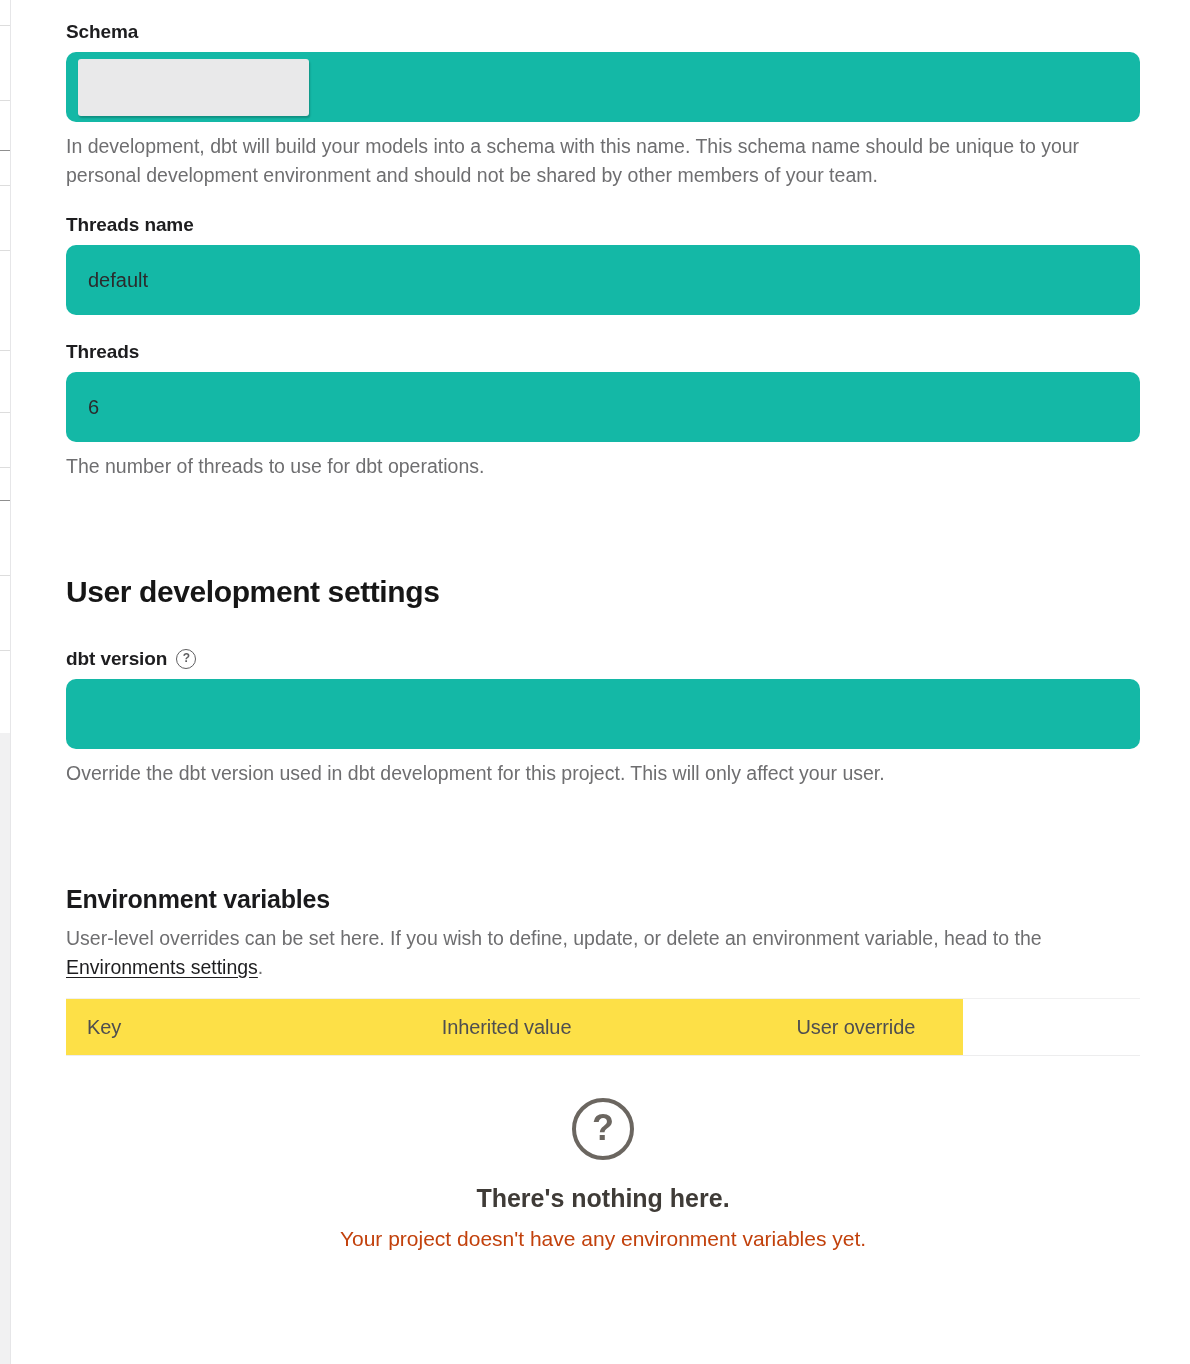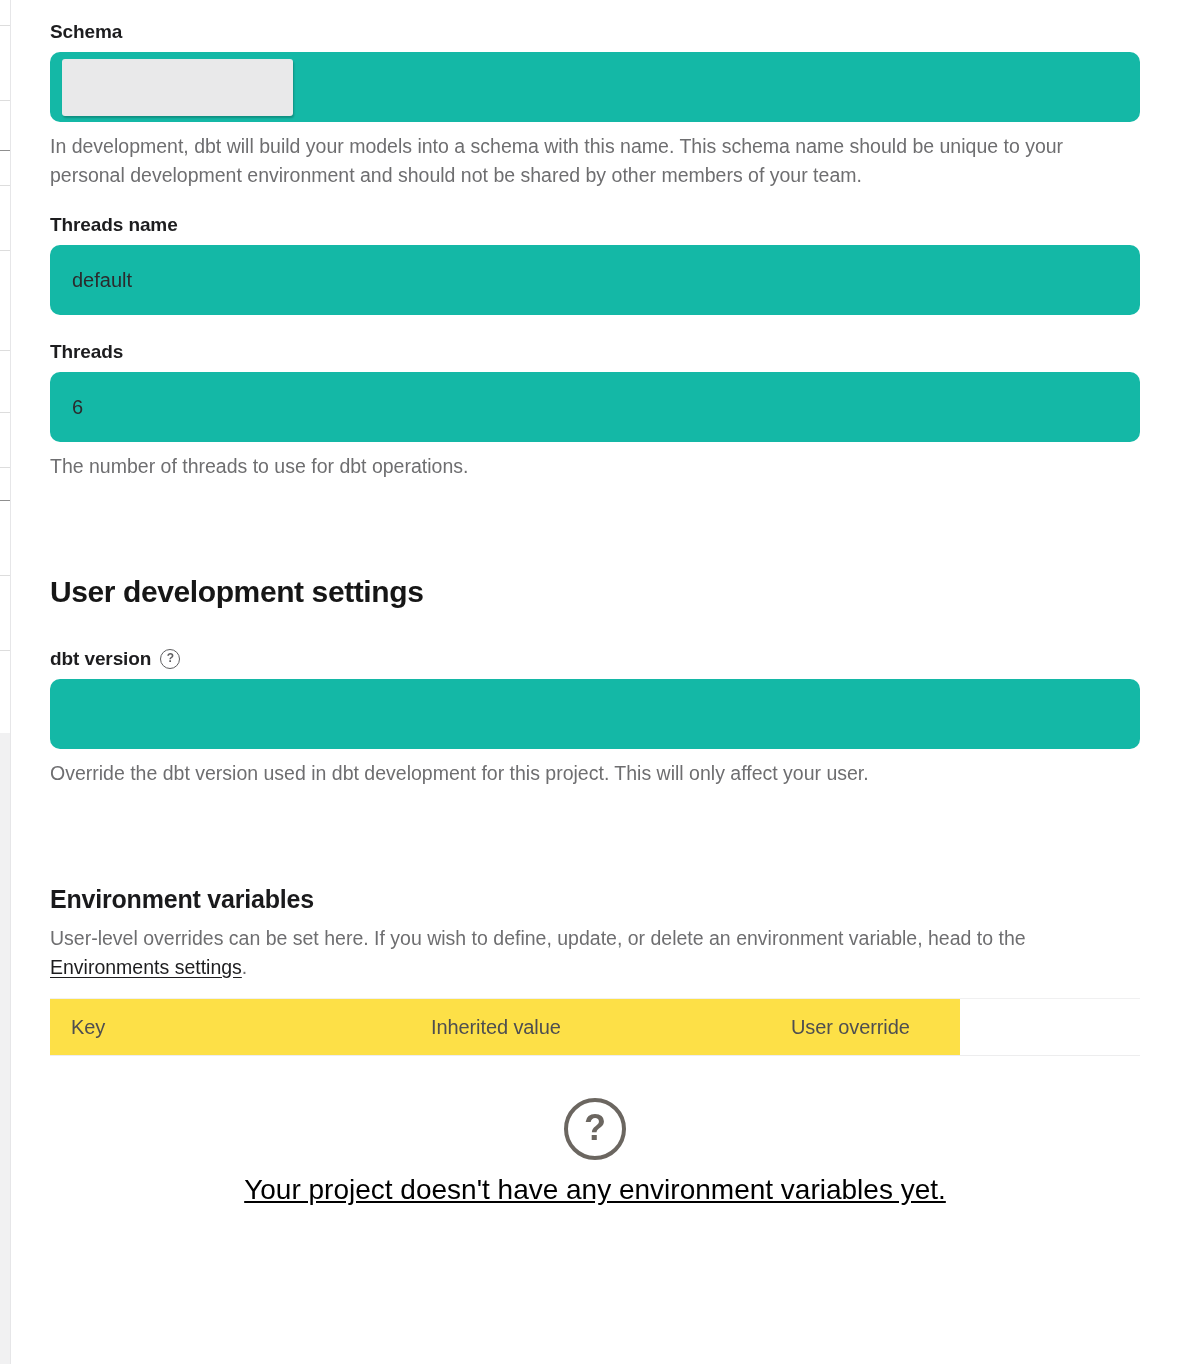--- a/index.html
+++ b/index.html
@@ -16,21 +16,21 @@
     background:#ffffff; border-right:1px solid #e6e6e8; box-sizing:border-box;
     z-index:2;
   }
   .left-strip .tick { position:absolute; left:0; width:10px; height:1px; background:#dddddd; }
   .left-strip .tick.dark { background:#8f8f8f; }
   .left-strip .fill { position:absolute; left:0; top:733px; bottom:0; width:10px; background:#f1f1f2; }
 
   
   .main {
     position:absolute; left:12px; top:0; width:1178px;
-    padding:20px 50px 0 38px; box-sizing:border-box;
+    padding:20px 50px 0 54px; box-sizing:border-box;
   }
 
   .field-label {
     font-size:19px; font-weight:700; color:#1d1d1f;
     line-height:23px; margin:0 0 9px 0; letter-spacing:-0.1px;
     display:flex; align-items:center;
   }
   .input-box {
     display:block; width:100%; height:70px; box-sizing:border-box;
     background:#14b8a6; border:none; border-radius:10px;
@@ -93,21 +93,21 @@
     display:inline-flex; width:62px; height:62px; box-sizing:border-box;
     border:4px solid #6b6660; border-radius:50%;
     align-items:center; justify-content:center;
     font-size:36px; font-weight:600; color:#6b6660; line-height:1;
     padding-bottom:2px;
   }
   .empty-title {
     font-size:25px; font-weight:700; color:#3f3b37; margin:24px 0 0 0;
   }
   .empty-sub {
-    font-size:28px; color:#000000; margin:14px 0 0 0;text-decoration:underline;
+    font-size:21px; color:#c2410c; margin:14px 0 0 0;
   }
 </style>
 </head>
 <body>
 
 <div class="left-strip">
   <div class="tick" style="top:25px"></div>
   <div class="tick" style="top:100px"></div>
   <div class="tick dark" style="top:150px"></div>
   <div class="tick" style="top:185px"></div>
@@ -162,16 +162,17 @@
     <div class="th c1">Key</div>
     <div class="th c2">Inherited value</div>
     <div class="th c3">User override</div>
     <div class="th c4"></div>
   </div>
 
   <div class="empty">
     <div class="empty-icon">
       <span>?</span>
     </div>
+    <div class="empty-title">There's nothing here.</div>
     <div class="empty-sub">Your project doesn't have any environment variables yet.</div>
   </div>
 
 </div>
 
 </body></html>

